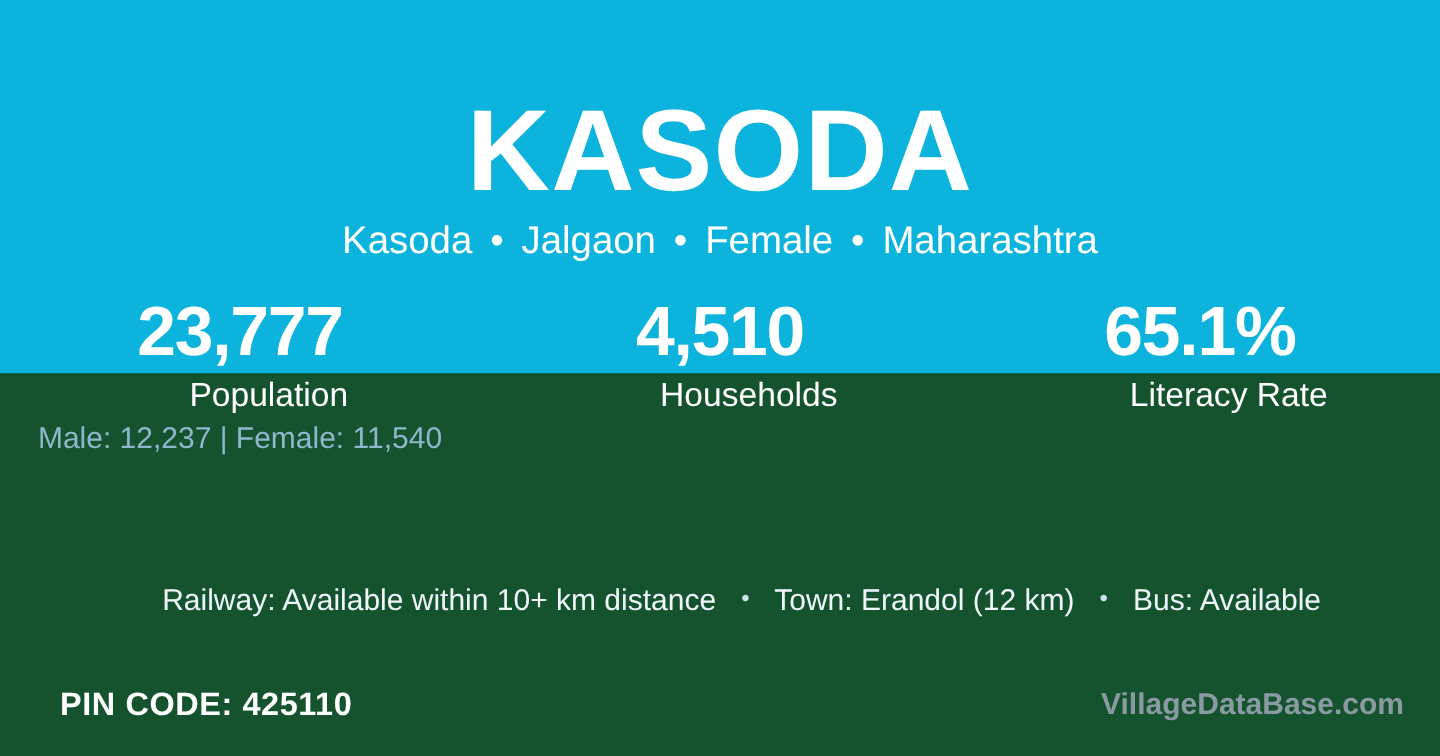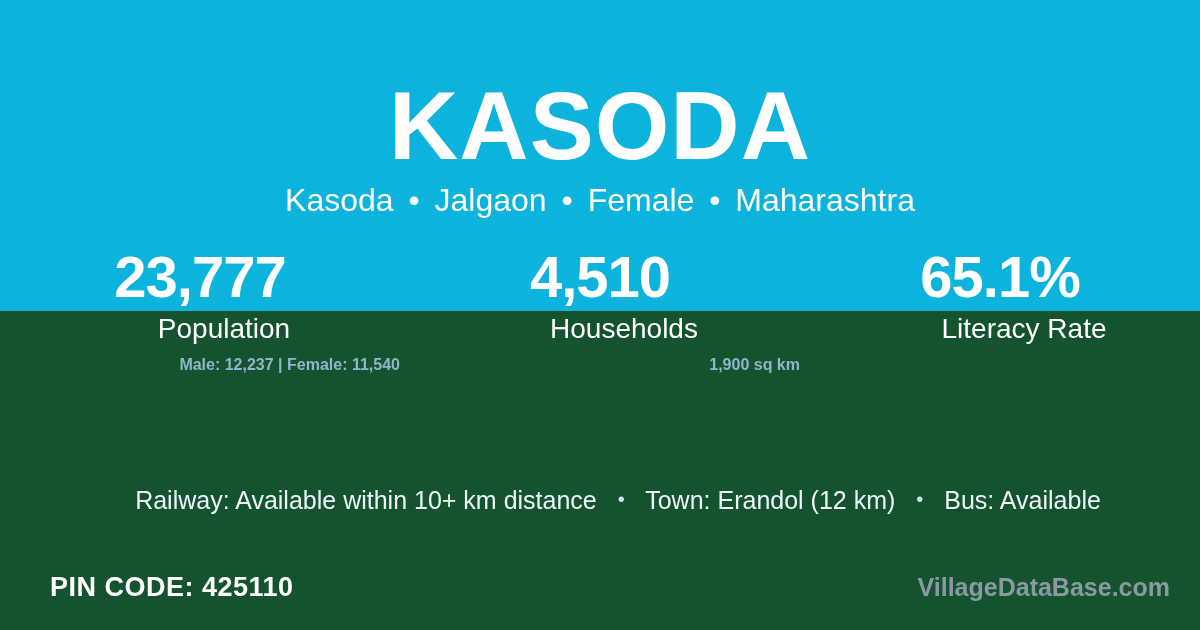--- a/index.html
+++ b/index.html
@@ -90,26 +90,25 @@
     margin-top: 2px;
     font-size: 28px;
     line-height: 34px;
     font-weight: normal;
     color: #ffffff;
     white-space: nowrap;
     margin-left: 48px;
   }
   .stat-sub {
     margin-top: 7px;
-    font-size: 16px;
+    font-size: 25px;
     line-height: 24px;
-    font-weight: bold;
+    font-weight: normal;
     color: #8fb6cd;
     white-space: nowrap;
-    text-align: right;
   }
 
   
   .infra {
     position: absolute;
     left: 18px;
     top: 484px;
     width: 1200px;
     text-align: center;
     font-size: 25px;
@@ -172,21 +171,20 @@
 
     <div class="stat">
       <div class="stat-value">23,777</div>
       <div class="stat-label">Population</div>
       <div class="stat-sub">Male: 12,237 | Female: 11,540</div>
     </div>
 
     <div class="stat">
       <div class="stat-value">4,510</div>
       <div class="stat-label">Households</div>
-      <div class="stat-sub">1,900 sq km</div>
     </div>
 
     <div class="stat">
       <div class="stat-value">65.1%</div>
       <div class="stat-label">Literacy Rate</div>
     </div>
 
   </div>
 
   <div class="infra">

